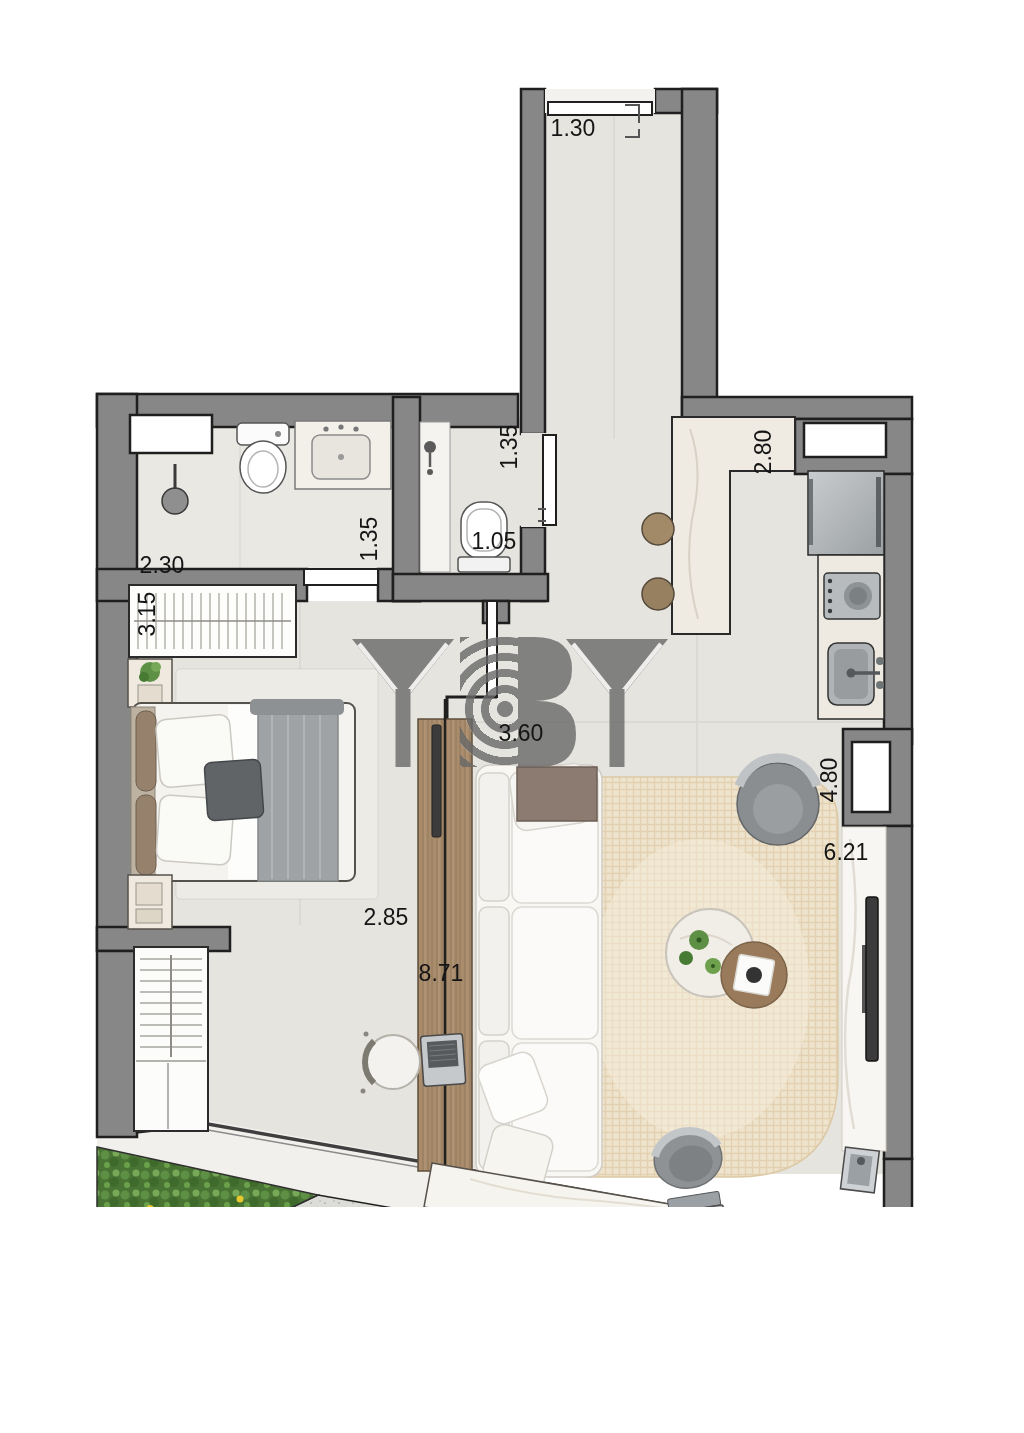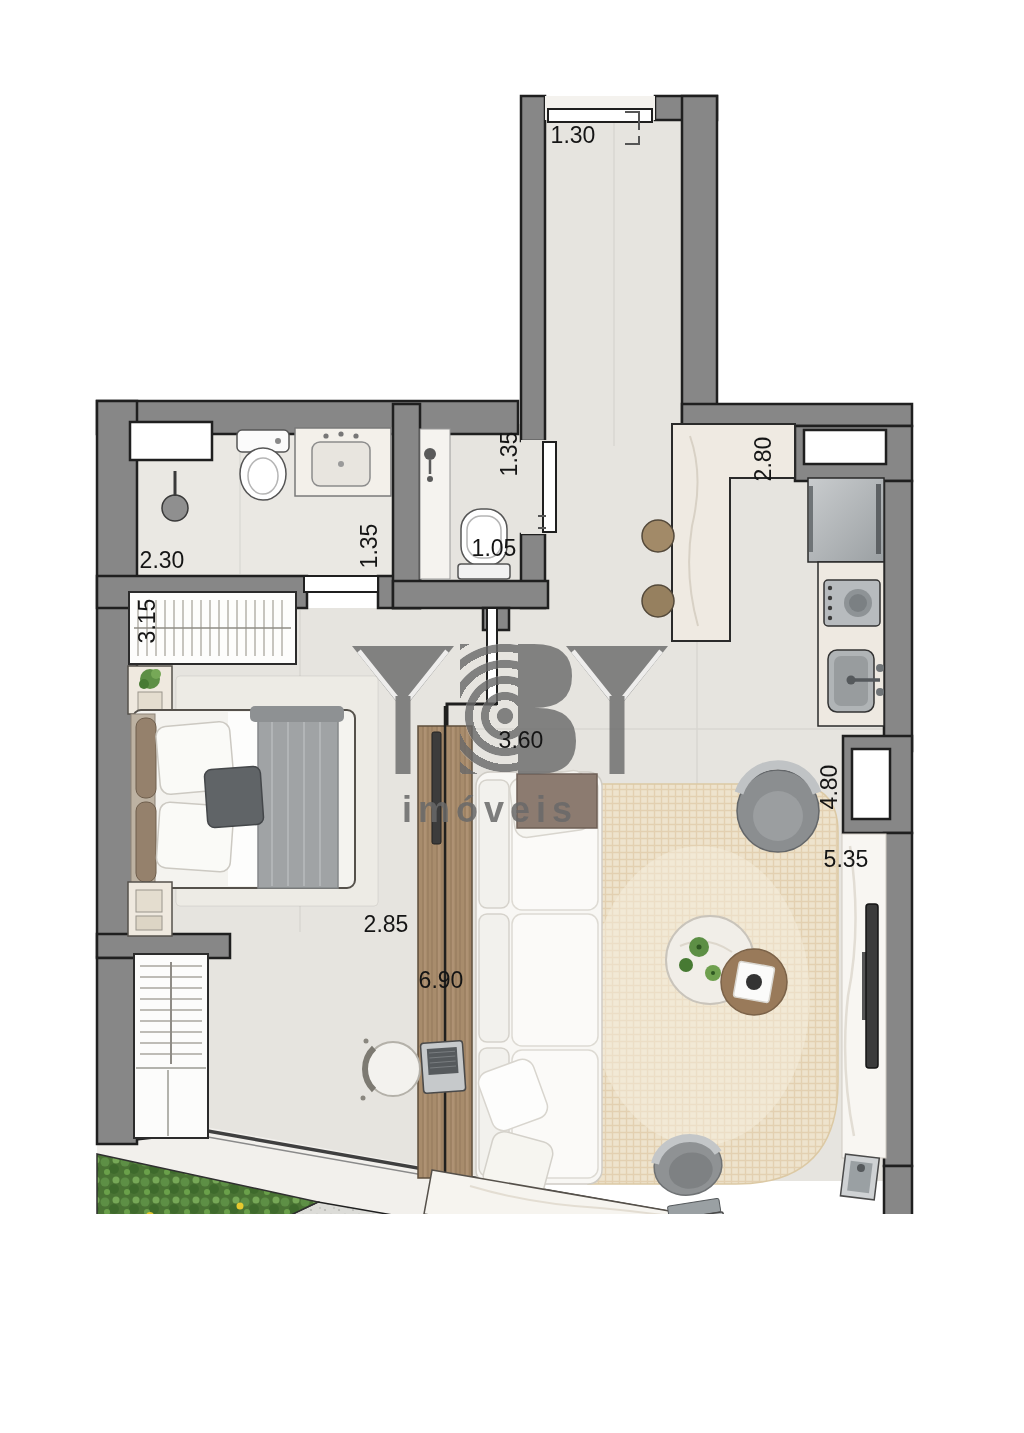--- a/index.html
+++ b/index.html
@@ -1,17 +1,17 @@
 <!DOCTYPE html>
 <html style="--wall: #878787; --outline: #1f1f1f; --floor: #e6e4df; --bathfloor: #eae8e3; --balconyFloor: #f2f0ec; --granite: #dcdcd8; --garden: #4a7434; --rug: #eee3cd; --wood: #a88c6c; --watermark: #696969; --label: #151515;"><head>
 <meta charset="utf-8">
 <style>
   html,body{margin:0;padding:0;background:#fff;}
   .stage{position:relative;width:1024px;height:1198px;background:#fff;overflow:hidden;
-         font-family:"Liberation Sans",sans-serif;margin:16px auto;}
+         font-family:"Liberation Sans",sans-serif;margin:9px auto;}
   .stage svg{position:absolute;left:0;top:0;}
   .dim{position:absolute;width:70px;height:26px;margin-left:-35px;margin-top:-13px;
        display:flex;align-items:center;justify-content:center;
        font-size:23px;color:var(--label,#151515);white-space:nowrap;}
   .dim.rot{transform:rotate(-90deg);}
   .tagline{position:absolute;left:386px;top:773px;width:208px;text-align:center;
            font-size:36px;font-weight:bold;letter-spacing:6px;
            color:var(--watermark,#696969);opacity:.85;}
 </style>
 </head>
@@ -327,26 +327,25 @@
     </g>
     <g transform="translate(566,630)">
       <path d="M0,0 H102 L51,64 Z" fill="var(--watermark,#696969)"></path>
       <path d="M7,5 L51,60 L95,5" stroke="#fff" stroke-width="4.5" fill="none" opacity="0.9"></path>
       <rect x="43.5" y="50" width="15" height="78" fill="var(--watermark,#696969)"></rect>
     </g>
   </g>
 </svg>
 
   <div class="dim" style="left:573px;top:119px;">1.30</div>
-  <div class="dim" style="left:162px;top:544px;">2.30</div>
+  <div class="dim" style="left:162px;top:556px;">2.30</div>
   <div class="dim rot" style="left:369px;top:530px;">1.35</div>
   <div class="dim rot" style="left:509px;top:438px;">1.35</div>
   <div class="dim" style="left:494px;top:532px;">1.05</div>
   <div class="dim rot" style="left:763px;top:443px;">2.80</div>
   <div class="dim rot" style="left:147px;top:605px;">3.15</div>
   <div class="dim" style="left:521px;top:724px;">3.60</div>
   <div class="dim" style="left:386px;top:908px;text-align:center;">2.85</div>
-  <div class="dim" style="left:441px;top:964px;">6.90</div>
+  <div class="dim" style="left:441px;top:964px;">8.71</div>
   <div class="dim rot" style="left:829px;top:771px;">4.80</div>
-  <div class="dim" style="left:846px;top:843px;">5.35</div>
-
-  <div class="tagline">imóveis</div>
+  <div class="dim" style="left:846px;top:843px;">6.21</div>
+
 </div>
 
 </body></html>

